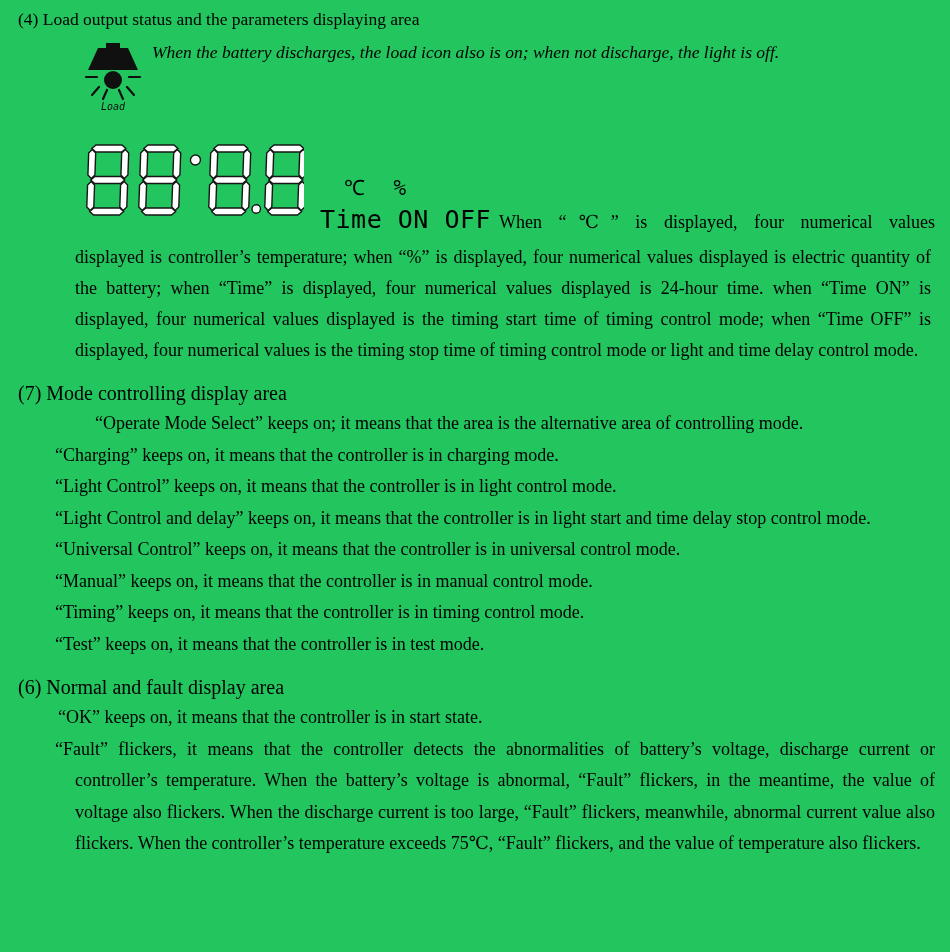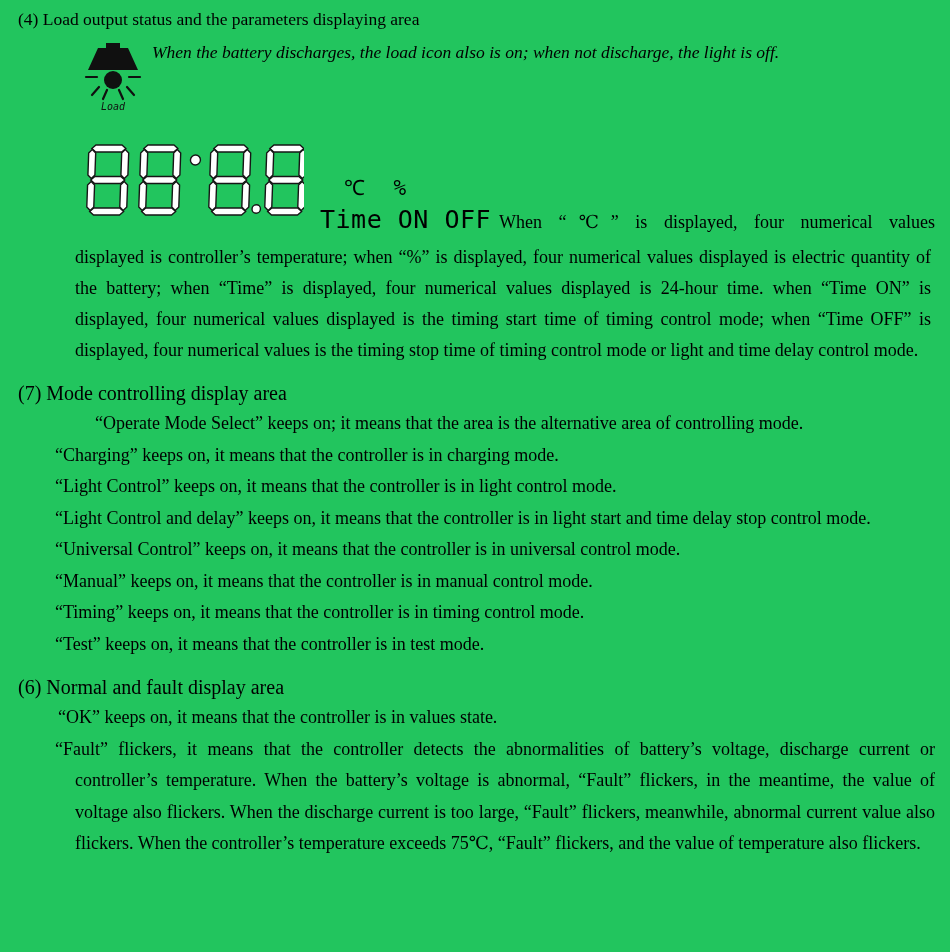--- a/index.html
+++ b/index.html
@@ -110,16 +110,16 @@
   <div class="item item-deep">“Operate Mode Select” keeps on; it means that the area is the alternative area of controlling mode.</div>
   <div class="item">“Charging” keeps on, it means that the controller is in charging mode.</div>
   <div class="item">“Light Control” keeps on, it means that the controller is in light control mode.</div>
   <div class="item item-hang">“Light Control and delay” keeps on, it means that the controller is in light start and time delay stop control mode.</div>
   <div class="item">“Universal Control” keeps on, it means that the controller is in universal control mode.</div>
   <div class="item">“Manual” keeps on, it means that the controller is in manual control mode.</div>
   <div class="item">“Timing” keeps on, it means that the controller is in timing control mode.</div>
   <div class="item">“Test” keeps on, it means that the controller is in test mode.</div>
 
   <div class="sec-title-lg">(6) Normal and fault display area</div>
-  <div class="item item-ok">“OK” keeps on, it means that the controller is in values state.</div>
+  <div class="item item-ok">“OK” keeps on, it means that the controller is in start state.</div>
   <div class="item item-hang">“Fault” flickers, it means that the controller detects the abnormalities of battery’s voltage, discharge current or controller’s temperature. When the battery’s voltage is abnormal, “Fault” flickers, in the meantime, the value of voltage also flickers. When the discharge current is too large, “Fault” flickers, meanwhile, abnormal current value also flickers. When the controller’s temperature exceeds 75℃, “Fault” flickers, and the value of temperature also flickers.</div>
 
 </div>
 
 </body></html>

